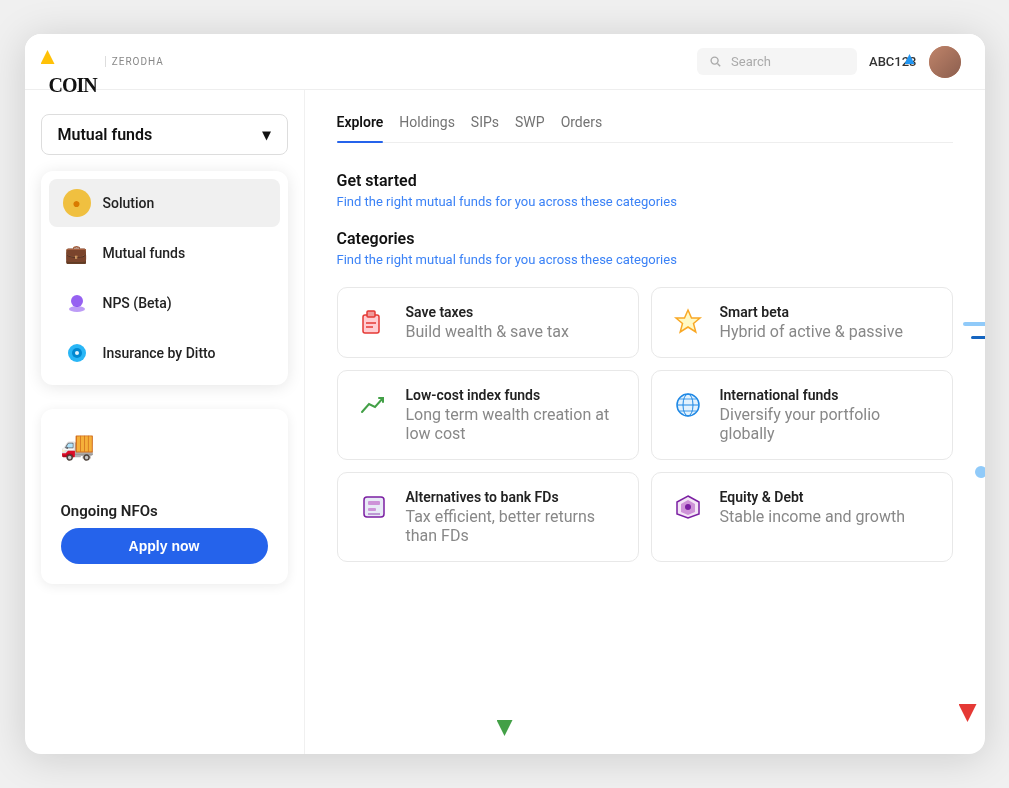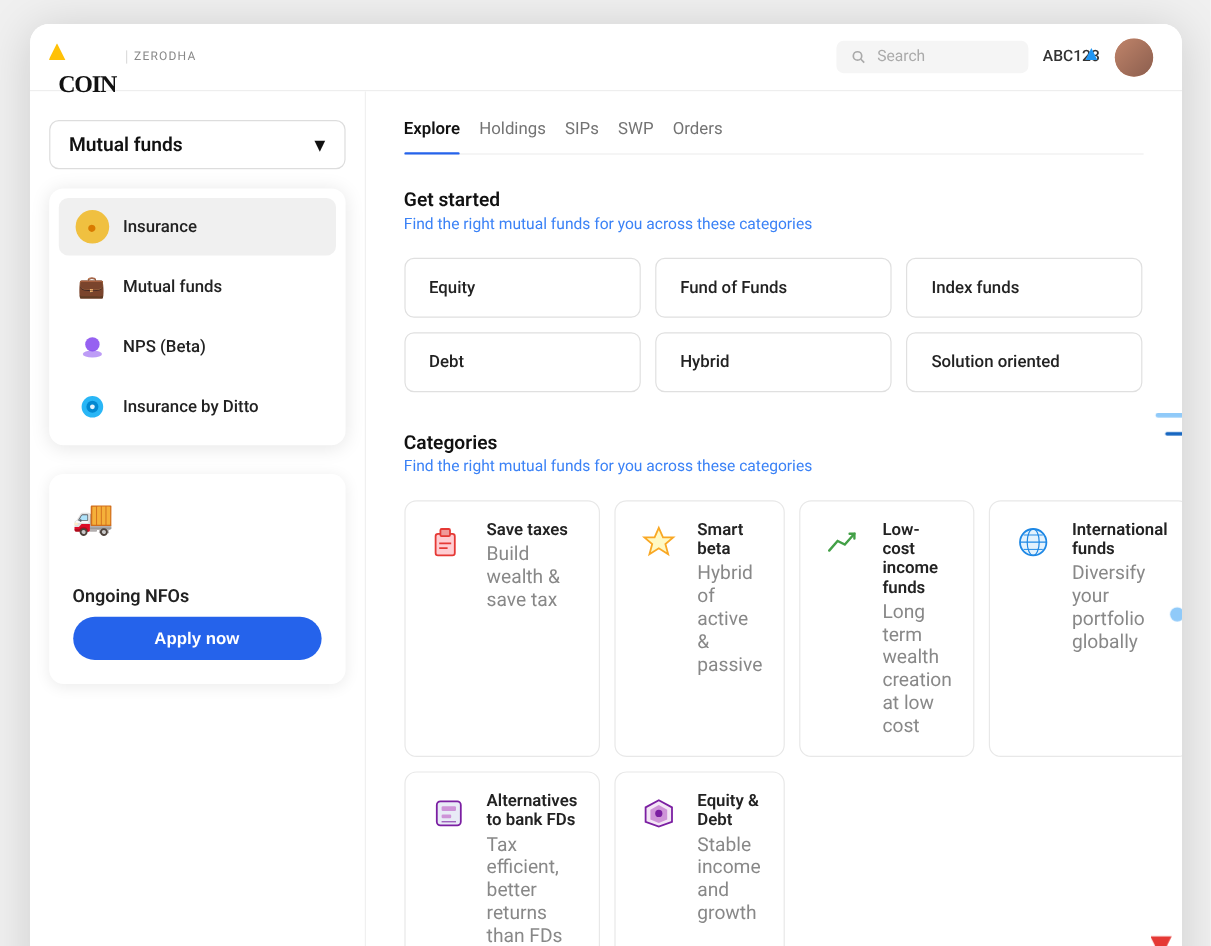--- a/index.html
+++ b/index.html
@@ -293,21 +293,21 @@
       font-weight: 500;
       color: #222;
       cursor: pointer;
       background: #fff;
       transition: background 0.15s;
     }
 
     
     .categories-grid {
       display: grid;
-      grid-template-columns: 1fr 1fr 1fr 1fr;
+      grid-template-columns: 1fr 1fr;
       gap: 12px;
     }
     .category-card {
       border: 1px solid #e8e8e8;
       border-radius: 10px;
       padding: 16px 18px;
       display: flex;
       align-items: flex-start;
       gap: 14px;
       cursor: pointer;
@@ -438,21 +438,21 @@
 
     <aside class="sidebar">
       <div class="dropdown-selector">
         <span>Mutual funds</span>
         <span class="chevron-icon">▾</span>
       </div>
 
       <div class="nav-menu">
         <div class="dashboard-item">
           <div class="dashboard-icon">●</div>
-          <span class="nav-label">Insurance</span>
+          <span class="nav-label">Solution</span>
         </div>
 
         <div class="nav-item">
           <div class="nav-icon">💼</div>
           <span class="nav-label">Mutual funds</span>
         </div>
 
         <div class="nav-item">
           <div class="nav-icon">
             <svg width="24" height="24" viewBox="0 0 24 24" fill="none">
@@ -491,28 +491,20 @@
         <div class="tab">Holdings</div>
         <div class="tab">SIPs</div>
         <div class="tab">SWP</div>
         <div class="tab">Orders</div>
       </div>
 
       <div>
         <div class="section-title">Get started</div>
         <div class="section-subtitle">Find the right mutual funds for you across these categories</div>
 
-        <div class="fund-grid">
-          <div class="fund-card">Equity</div>
-          <div class="fund-card">Fund of Funds</div>
-          <div class="fund-card">Index funds</div>
-          <div class="fund-card">Debt</div>
-          <div class="fund-card">Hybrid</div>
-          <div class="fund-card">Solution oriented</div>
-        </div>
       </div>
 
       <div>
         <div class="section-title">Categories</div>
         <div class="section-subtitle">Find the right mutual funds for you across these categories</div>
 
         <div class="categories-grid">
 
           <div class="category-card">
             <div class="cat-icon">
@@ -542,21 +534,21 @@
           </div>
 
           <div class="category-card">
             <div class="cat-icon">
               <svg width="30" height="30" viewBox="0 0 30 30" fill="none">
                 <polyline points="3,22 10,14 16,17 24,8" stroke="#43a047" stroke-width="2" fill="none" stroke-linecap="round"></polyline>
                 <polyline points="20,8 24,8 24,12" stroke="#43a047" stroke-width="2" fill="none" stroke-linecap="round"></polyline>
               </svg>
             </div>
             <div class="cat-info">
-              <div class="cat-title">Low-cost income funds</div>
+              <div class="cat-title">Low-cost index funds</div>
               <div class="cat-desc">Long term wealth creation at low cost</div>
             </div>
           </div>
 
           <div class="category-card">
             <div class="cat-icon">
               <svg width="30" height="30" viewBox="0 0 30 30" fill="none">
                 <circle cx="15" cy="15" r="11" stroke="#1e88e5" stroke-width="1.5" fill="#e3f2fd"></circle>
                 <ellipse cx="15" cy="15" rx="5" ry="11" stroke="#1e88e5" stroke-width="1" fill="none"></ellipse>
                 <line x1="4" y1="15" x2="26" y2="15" stroke="#1e88e5" stroke-width="1"></line>

